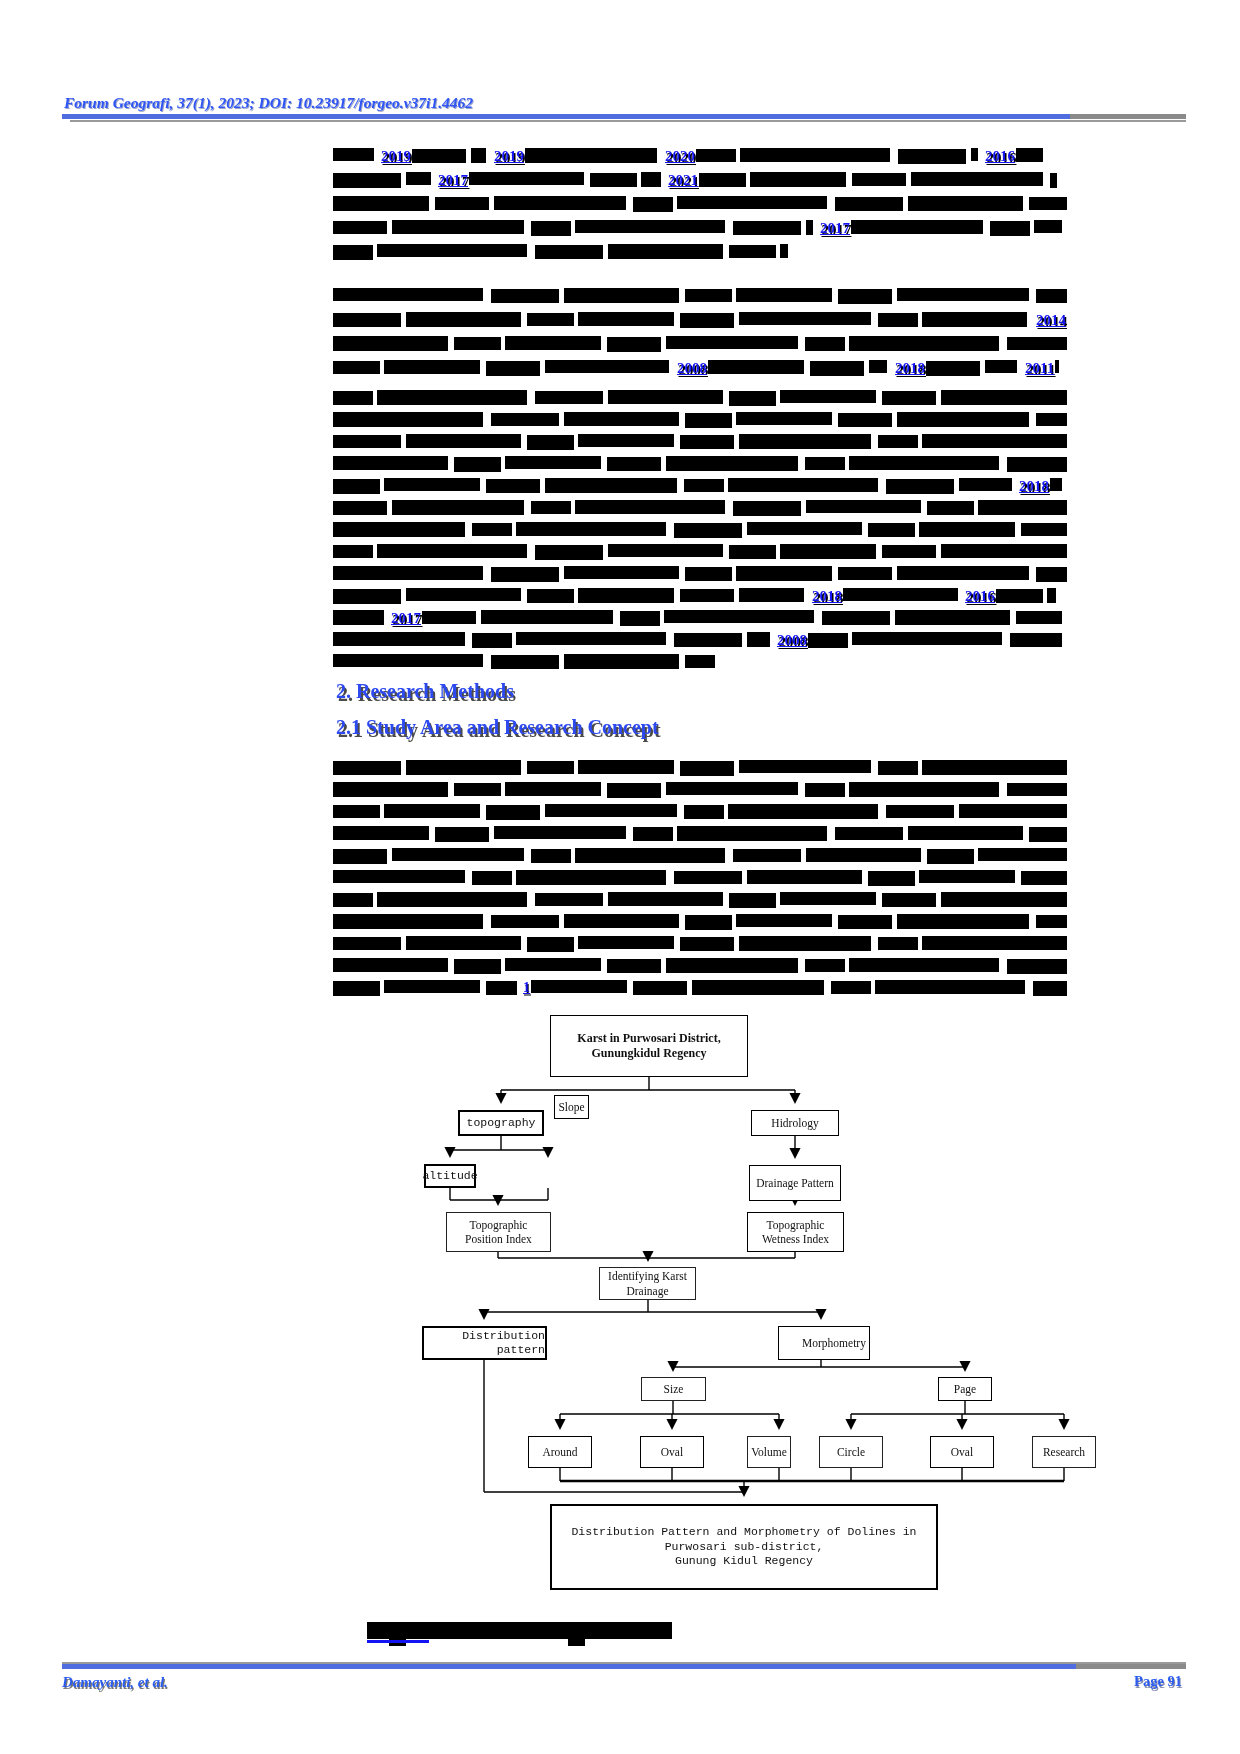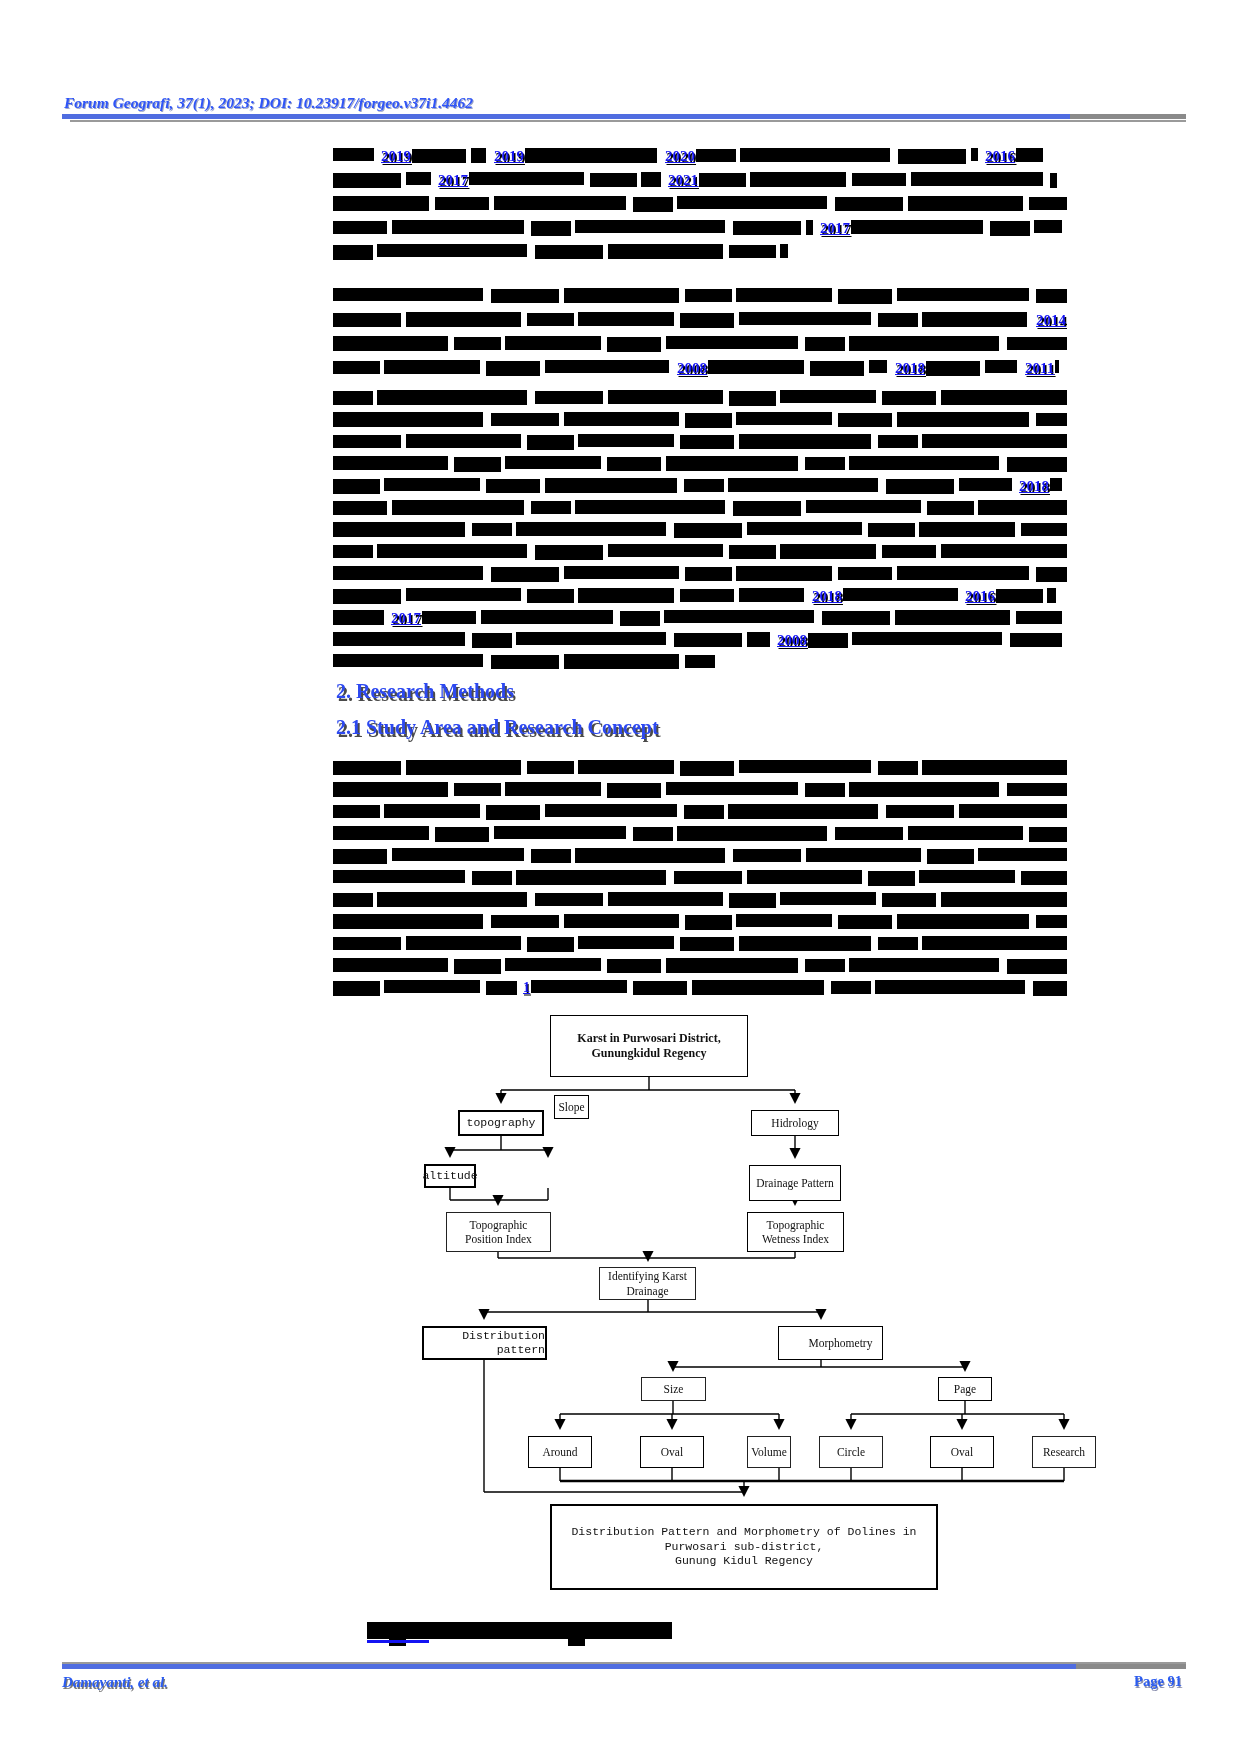--- a/index.html
+++ b/index.html
@@ -465,21 +465,21 @@
       <div class="node b2" style="left: 424px; top: 1164px; width: 52px; height: 24px;">altitude</div>
       <div class="node " style="left: 525px; top: 1095px; width: 35px; height: 24px; margin-left: 29px;">Slope</div>
       <div class="node " style="left: 749px; top: 1165px; width: 92px; height: 36px;">Drainage Pattern</div>
       <div class="node b1" style="left: 446px; top: 1212px; width: 105px; height: 40px;">Topographic
 Position Index</div>
       <div class="node " style="left: 747px; top: 1212px; width: 97px; height: 40px;">Topographic
 Wetness Index</div>
       <div class="node b1" style="left: 599px; top: 1267px; width: 97px; height: 33px;">Identifying Karst
 Drainage</div>
       <div class="node b2" style="left: 422px; top: 1326px; width: 125px; height: 34px; text-align: right;">Distribution pattern</div>
-      <div class="node " style="left: 778px; top: 1326px; width: 105px; height: 34px; padding-left: 20px;">Morphometry</div>
+      <div class="node " style="left: 778px; top: 1326px; width: 92px; height: 34px; padding-left: 20px;">Morphometry</div>
       <div class="node b1" style="left: 641px; top: 1377px; width: 65px; height: 24px;">Size</div>
       <div class="node " style="left: 938px; top: 1377px; width: 54px; height: 24px;">Page</div>
       <div class="node " style="left: 528px; top: 1436px; width: 64px; height: 32px;">Around</div>
       <div class="node " style="left: 640px; top: 1436px; width: 64px; height: 32px;">Oval</div>
       <div class="node b1" style="left: 747px; top: 1436px; width: 44px; height: 32px;">Volume</div>
       <div class="node b1" style="left: 819px; top: 1436px; width: 64px; height: 32px;">Circle</div>
       <div class="node " style="left: 930px; top: 1436px; width: 64px; height: 32px;">Oval</div>
       <div class="node b1" style="left: 1032px; top: 1436px; width: 64px; height: 32px;">Research</div>
       <div class="node b2" style="left: 550px; top: 1504px; width: 388px; height: 86px;">Distribution Pattern and Morphometry of Dolines in Purwosari sub-district,
 Gunung Kidul Regency</div>

